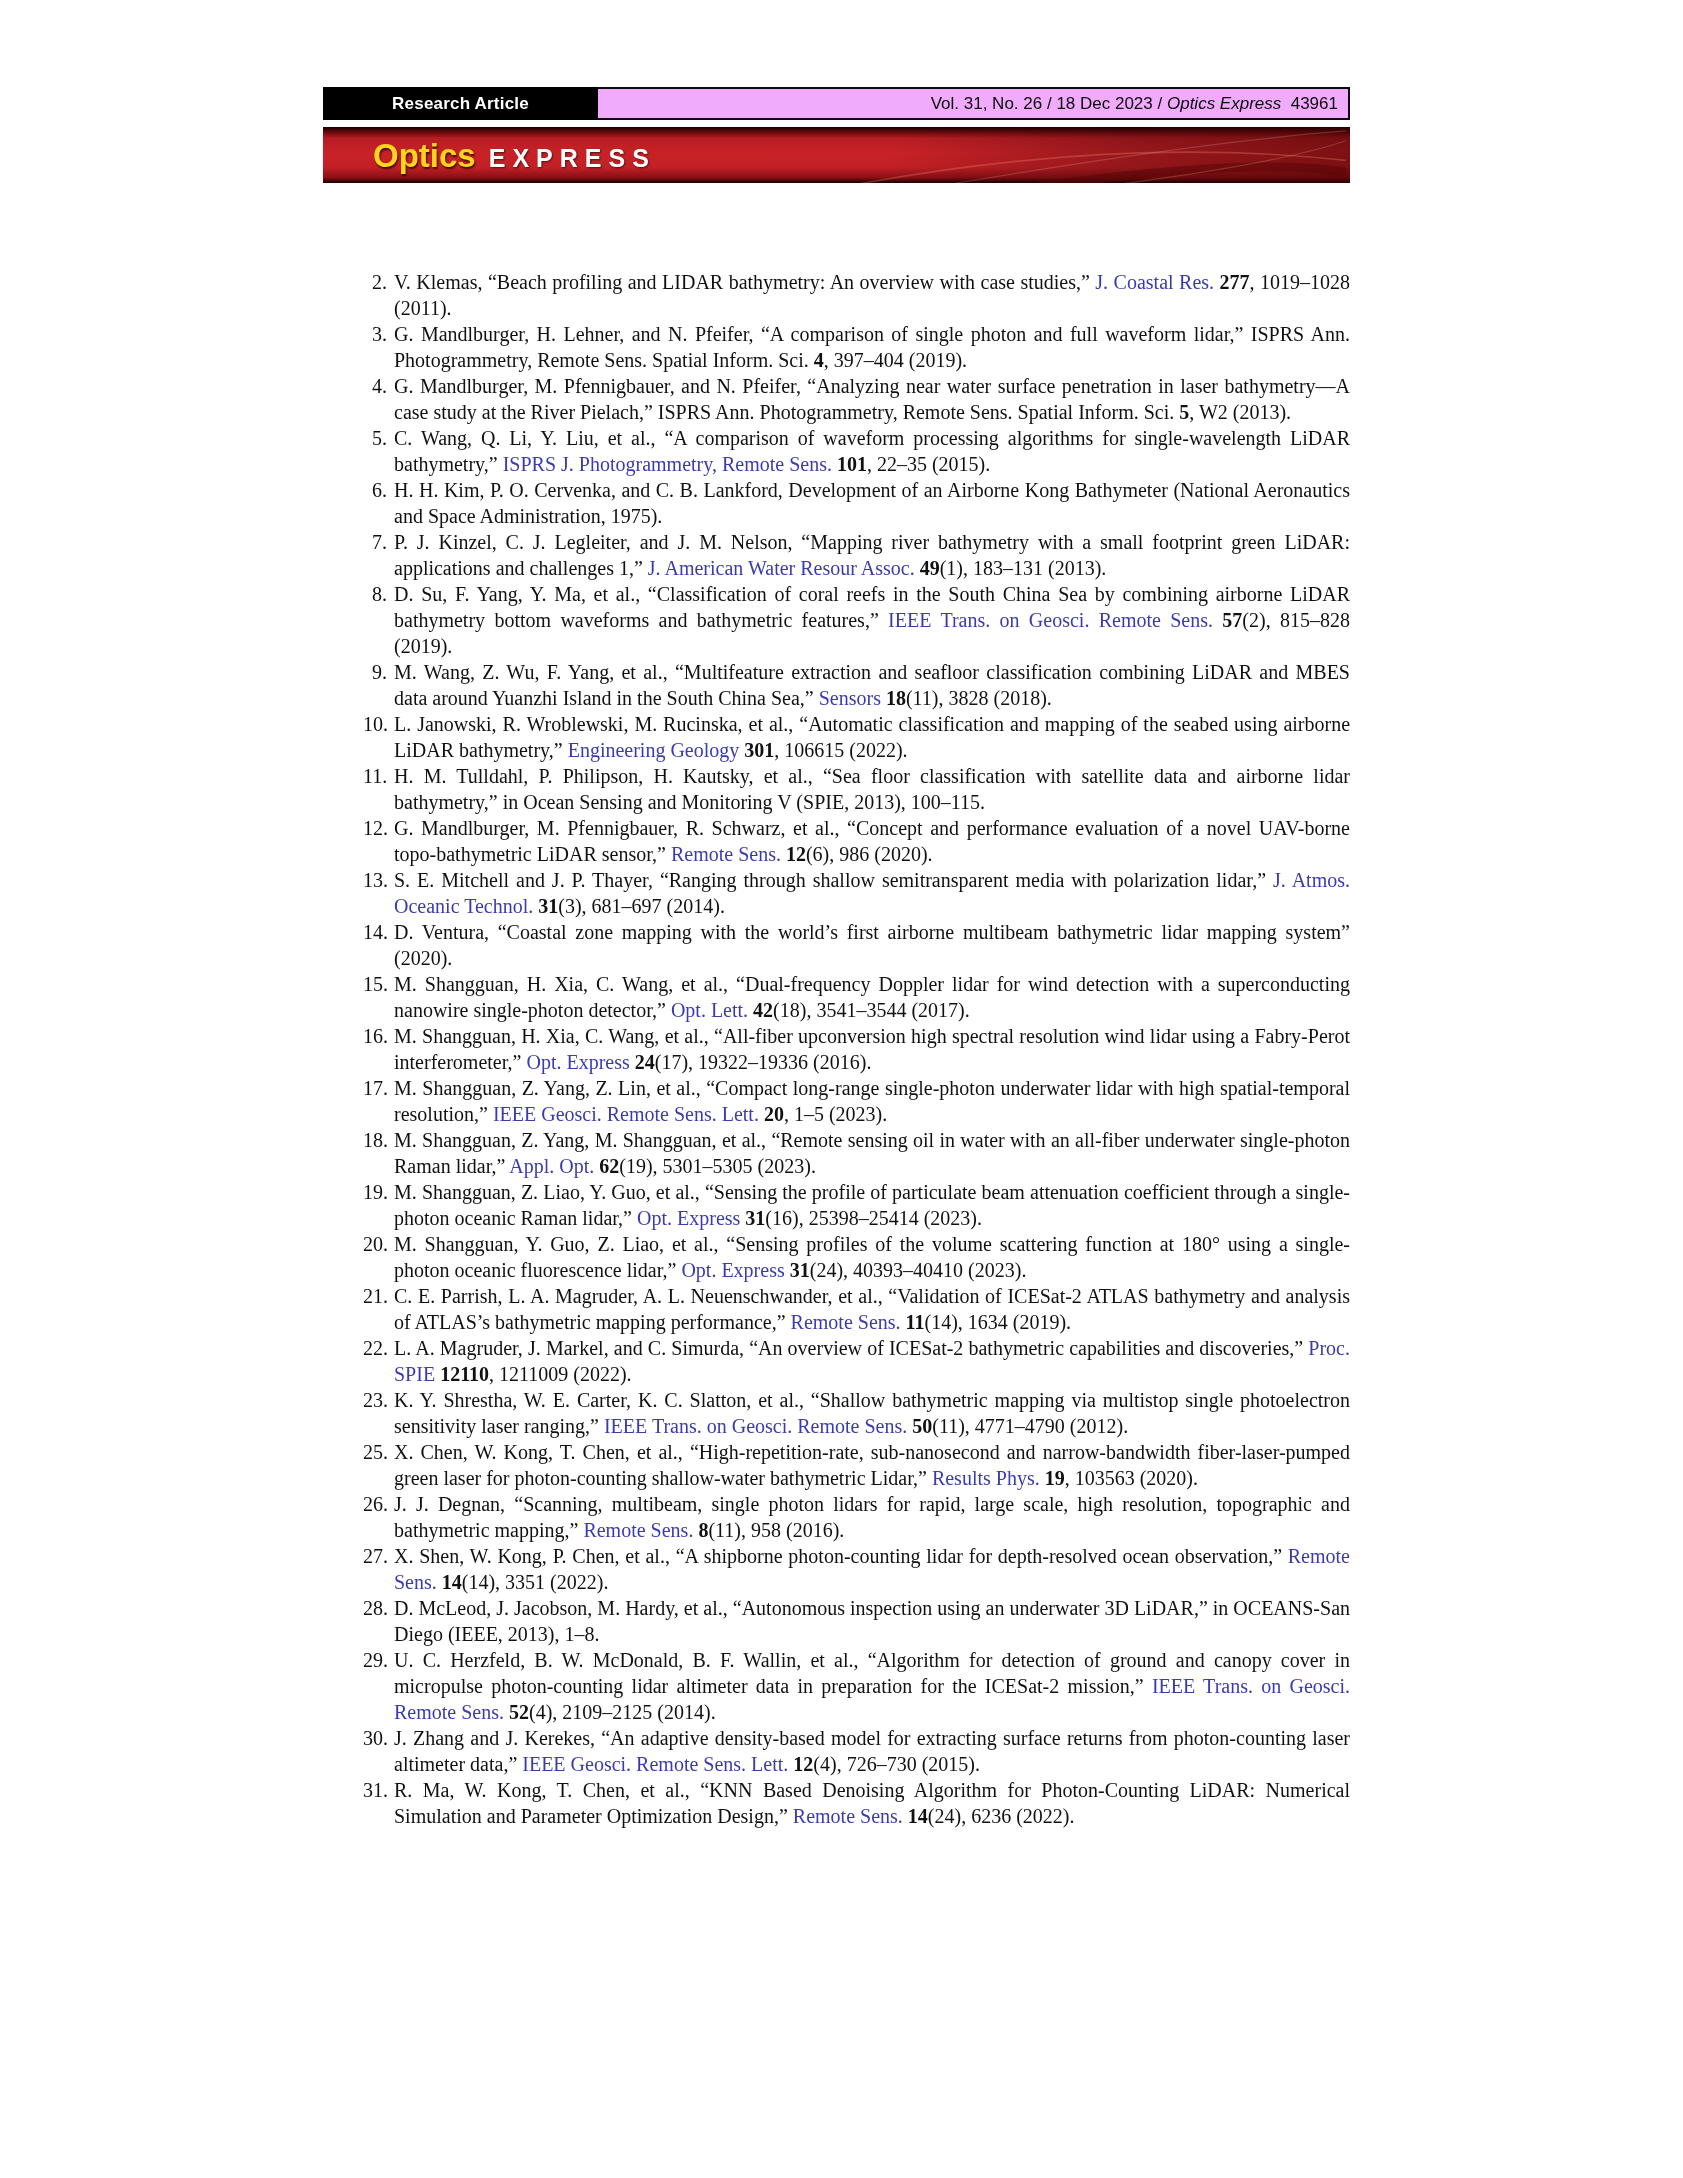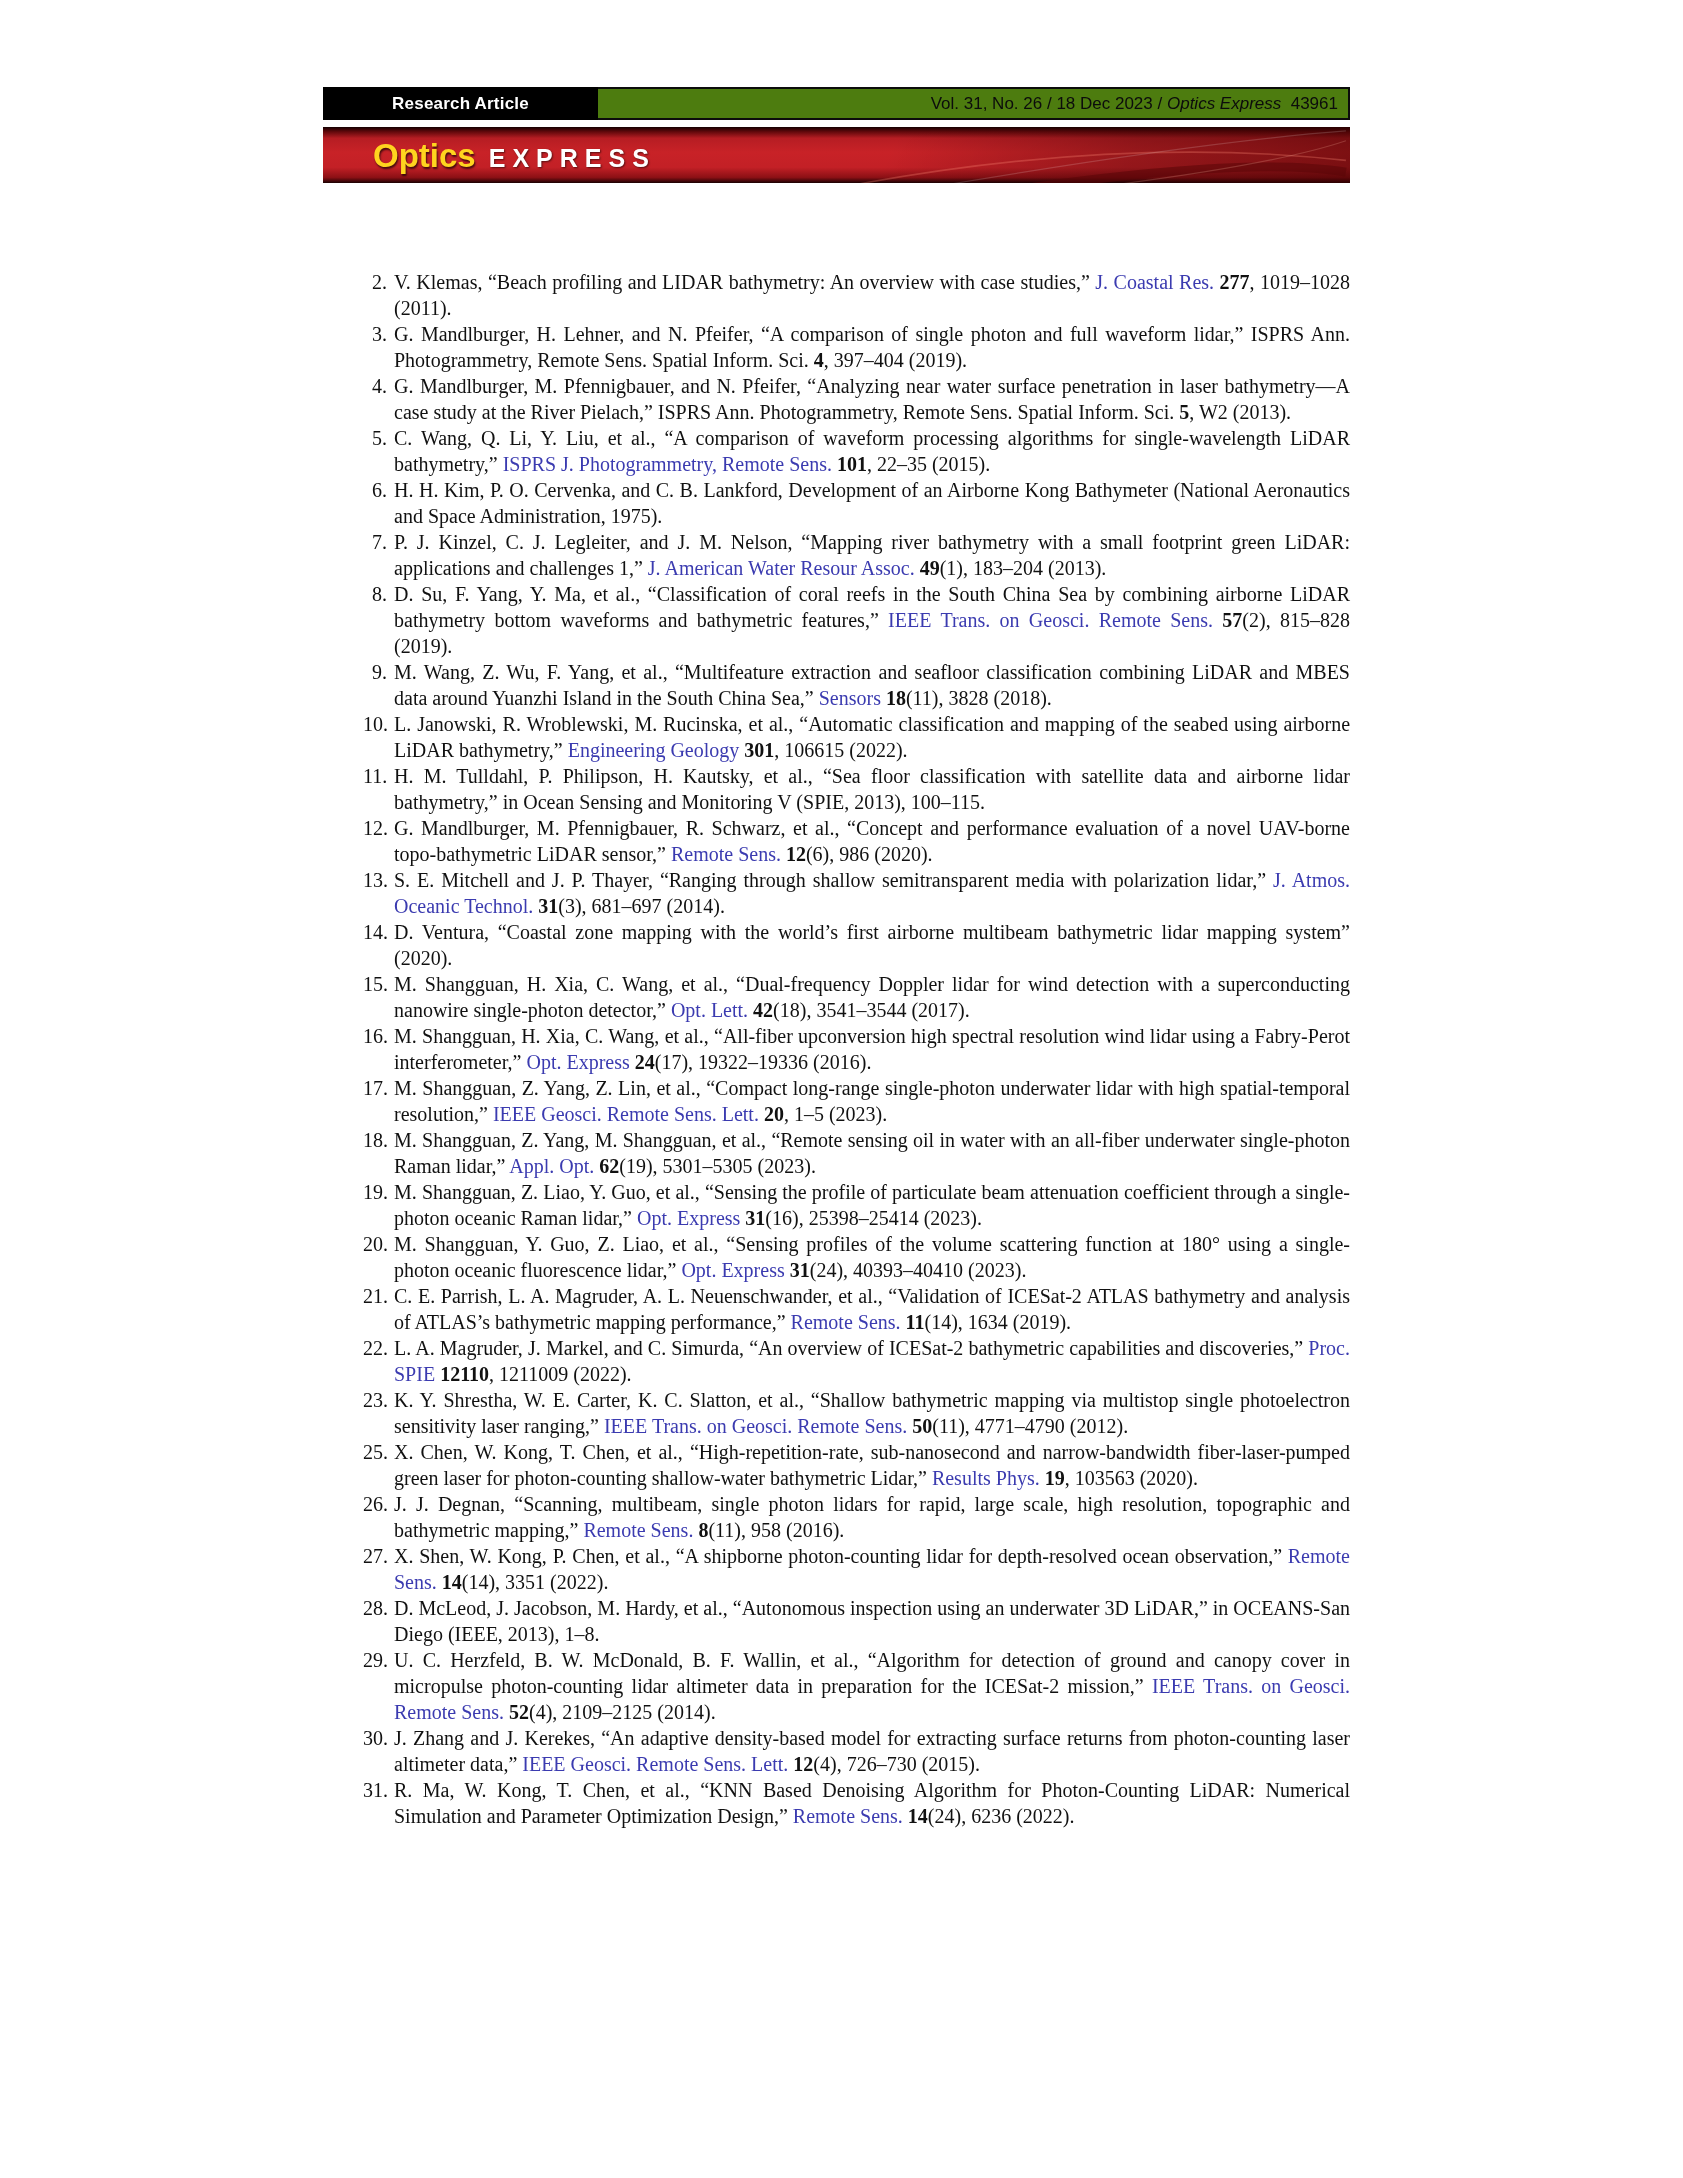--- a/index.html
+++ b/index.html
@@ -27,21 +27,21 @@
     color:#ffffff;
     font-weight:bold;
     font-size:17px;
     display:flex;
     align-items:center;
     justify-content:center;
     letter-spacing:0.2px;
   }
   .citebox {
     flex:1;
-    background:#4d7c0f;
+    background:#f0abfc;
     border:2px solid #0c0c0c;
     border-left:none;
     display:flex;
     align-items:center;
     justify-content:flex-end;
     padding-right:10px;
     font-size:17px;
     color:#0c0c0c;
     white-space:pre;
   }
@@ -131,21 +131,21 @@
         <span class="logo-express">EXPRESS</span>
       </div>
     </div>
 
     <div class="refs">
         <div class="ref"><span class="num">2.</span><span class="s-n">V. Klemas, “Beach profiling and LIDAR bathymetry: An overview with case studies,” </span><span class="s-l">J. Coastal Res.</span><span class="s-b"> 277</span><span class="s-n">, 1019–1028 (2011).</span></div>
         <div class="ref"><span class="num">3.</span><span class="s-n">G. Mandlburger, H. Lehner, and N. Pfeifer, “A comparison of single photon and full waveform lidar,” ISPRS Ann. Photogrammetry, Remote Sens. Spatial Inform. Sci. </span><span class="s-b">4</span><span class="s-n">, 397–404 (2019).</span></div>
         <div class="ref"><span class="num">4.</span><span class="s-n">G. Mandlburger, M. Pfennigbauer, and N. Pfeifer, “Analyzing near water surface penetration in laser bathymetry—A case study at the River Pielach,” ISPRS Ann. Photogrammetry, Remote Sens. Spatial Inform. Sci. </span><span class="s-b">5</span><span class="s-n">, W2 (2013).</span></div>
         <div class="ref"><span class="num">5.</span><span class="s-n">C. Wang, Q. Li, Y. Liu, </span><span class="s-i">et al.</span><span class="s-n">, “A comparison of waveform processing algorithms for single-wavelength LiDAR bathymetry,” </span><span class="s-l">ISPRS J. Photogrammetry, Remote Sens.</span><span class="s-b"> 101</span><span class="s-n">, 22–35 (2015).</span></div>
         <div class="ref"><span class="num">6.</span><span class="s-n">H. H. Kim, P. O. Cervenka, and C. B. Lankford, </span><span class="s-i">Development of an Airborne Kong Bathymeter</span><span class="s-n"> (National Aeronautics and Space Administration, 1975).</span></div>
-        <div class="ref"><span class="num">7.</span><span class="s-n">P. J. Kinzel, C. J. Legleiter, and J. M. Nelson, “Mapping river bathymetry with a small footprint green LiDAR: applications and challenges 1,” </span><span class="s-l">J. American Water Resour Assoc.</span><span class="s-b"> 49</span><span class="s-n">(1), 183–204 (2013).</span></div>
+        <div class="ref"><span class="num">7.</span><span class="s-n">P. J. Kinzel, C. J. Legleiter, and J. M. Nelson, “Mapping river bathymetry with a small footprint green LiDAR: applications and challenges 1,” </span><span class="s-l">J. American Water Resour Assoc.</span><span class="s-b"> 49</span><span class="s-n">(1), 183–131 (2013).</span></div>
         <div class="ref"><span class="num">8.</span><span class="s-n">D. Su, F. Yang, Y. Ma, </span><span class="s-i">et al.</span><span class="s-n">, “Classification of coral reefs in the South China Sea by combining airborne LiDAR bathymetry bottom waveforms and bathymetric features,” </span><span class="s-l">IEEE Trans. on Geosci. Remote Sens.</span><span class="s-b"> 57</span><span class="s-n">(2), 815–828 (2019).</span></div>
         <div class="ref"><span class="num">9.</span><span class="s-n">M. Wang, Z. Wu, F. Yang, </span><span class="s-i">et al.</span><span class="s-n">, “Multifeature extraction and seafloor classification combining LiDAR and MBES data around Yuanzhi Island in the South China Sea,” </span><span class="s-l">Sensors</span><span class="s-b"> 18</span><span class="s-n">(11), 3828 (2018).</span></div>
         <div class="ref"><span class="num">10.</span><span class="s-n">L. Janowski, R. Wroblewski, M. Rucinska, </span><span class="s-i">et al.</span><span class="s-n">, “Automatic classification and mapping of the seabed using airborne LiDAR bathymetry,” </span><span class="s-l">Engineering Geology</span><span class="s-b"> 301</span><span class="s-n">, 106615 (2022).</span></div>
         <div class="ref"><span class="num">11.</span><span class="s-n">H. M. Tulldahl, P. Philipson, H. Kautsky, </span><span class="s-i">et al.</span><span class="s-n">, “Sea floor classification with satellite data and airborne lidar bathymetry,” in </span><span class="s-i">Ocean Sensing and Monitoring V</span><span class="s-n"> (SPIE, 2013), 100–115.</span></div>
         <div class="ref"><span class="num">12.</span><span class="s-n">G. Mandlburger, M. Pfennigbauer, R. Schwarz, </span><span class="s-i">et al.</span><span class="s-n">, “Concept and performance evaluation of a novel UAV-borne topo-bathymetric LiDAR sensor,” </span><span class="s-l">Remote Sens.</span><span class="s-b"> 12</span><span class="s-n">(6), 986 (2020).</span></div>
         <div class="ref"><span class="num">13.</span><span class="s-n">S. E. Mitchell and J. P. Thayer, “Ranging through shallow semitransparent media with polarization lidar,” </span><span class="s-l">J. Atmos. Oceanic Technol.</span><span class="s-b"> 31</span><span class="s-n">(3), 681–697 (2014).</span></div>
         <div class="ref"><span class="num">14.</span><span class="s-n">D. Ventura, “Coastal zone mapping with the world’s first airborne multibeam bathymetric lidar mapping system” (2020).</span></div>
         <div class="ref"><span class="num">15.</span><span class="s-n">M. Shangguan, H. Xia, C. Wang, </span><span class="s-i">et al.</span><span class="s-n">, “Dual-frequency Doppler lidar for wind detection with a superconducting nanowire single-photon detector,” </span><span class="s-l">Opt. Lett.</span><span class="s-b"> 42</span><span class="s-n">(18), 3541–3544 (2017).</span></div>
         <div class="ref"><span class="num">16.</span><span class="s-n">M. Shangguan, H. Xia, C. Wang, </span><span class="s-i">et al.</span><span class="s-n">, “All-fiber upconversion high spectral resolution wind lidar using a Fabry-Perot interferometer,” </span><span class="s-l">Opt. Express</span><span class="s-b"> 24</span><span class="s-n">(17), 19322–19336 (2016).</span></div>
         <div class="ref"><span class="num">17.</span><span class="s-n">M. Shangguan, Z. Yang, Z. Lin, </span><span class="s-i">et al.</span><span class="s-n">, “Compact long-range single-photon underwater lidar with high spatial-temporal resolution,” </span><span class="s-l">IEEE Geosci. Remote Sens. Lett.</span><span class="s-b"> 20</span><span class="s-n">, 1–5 (2023).</span></div>

